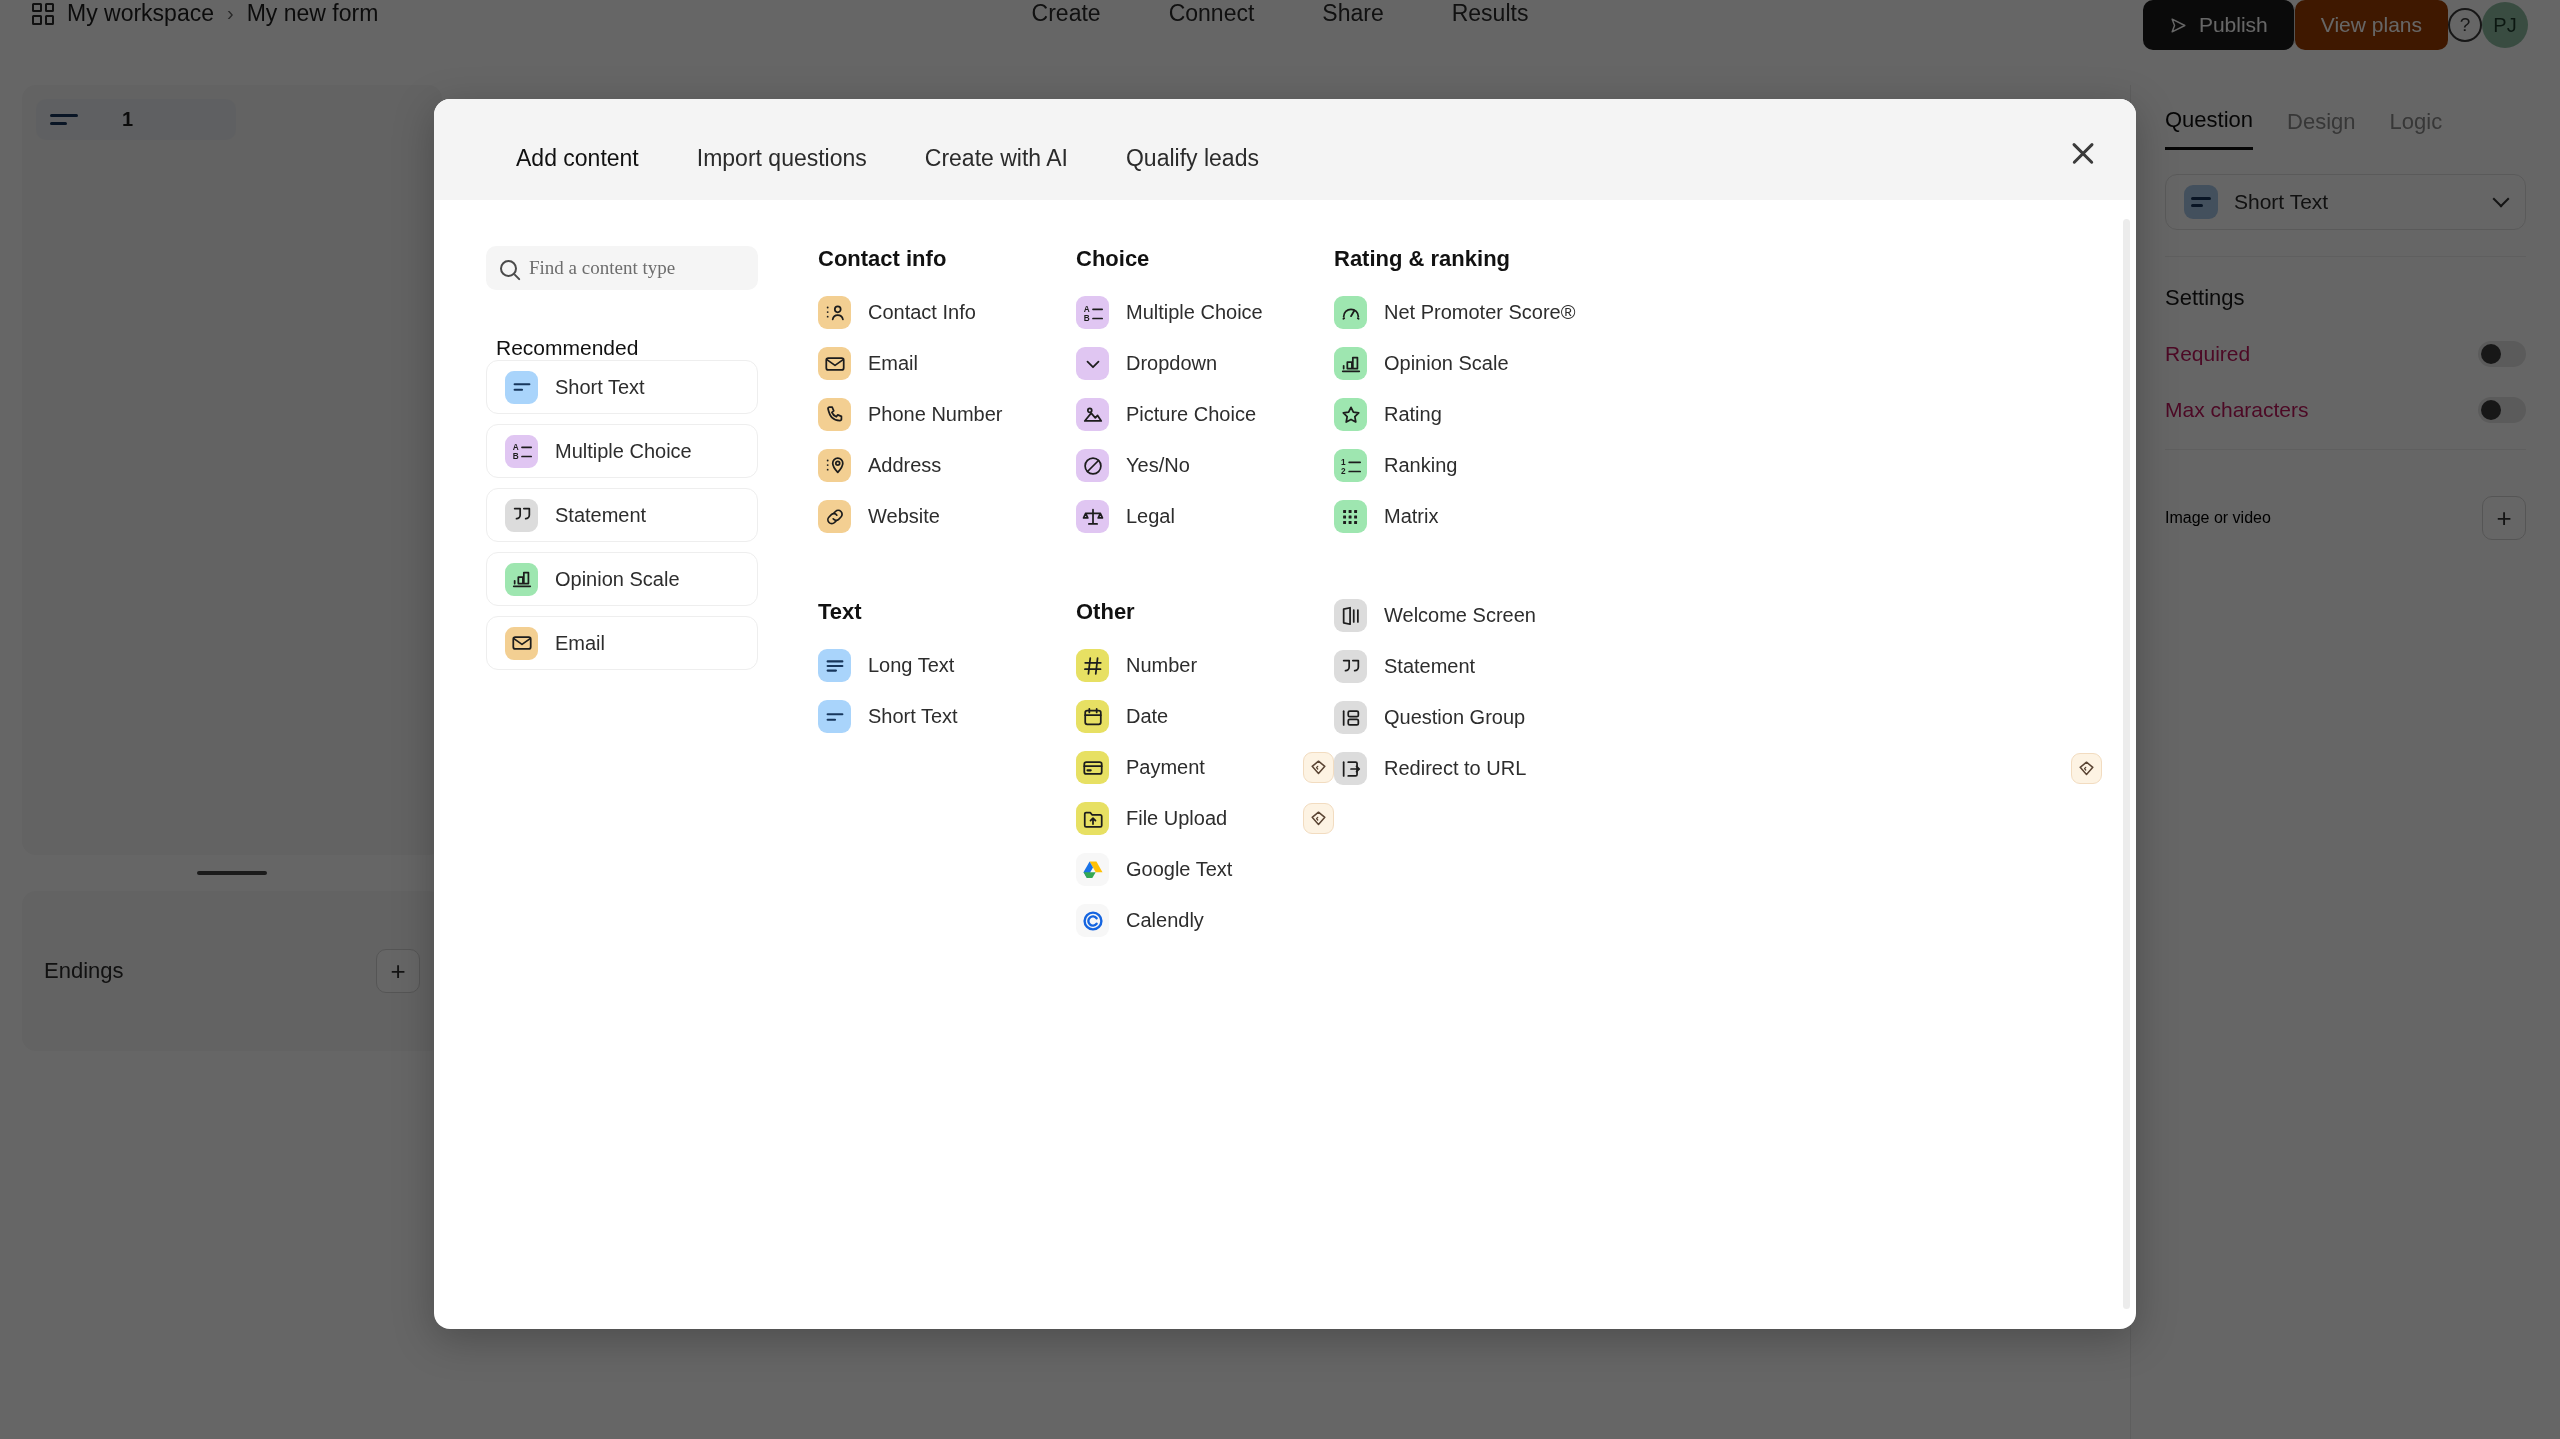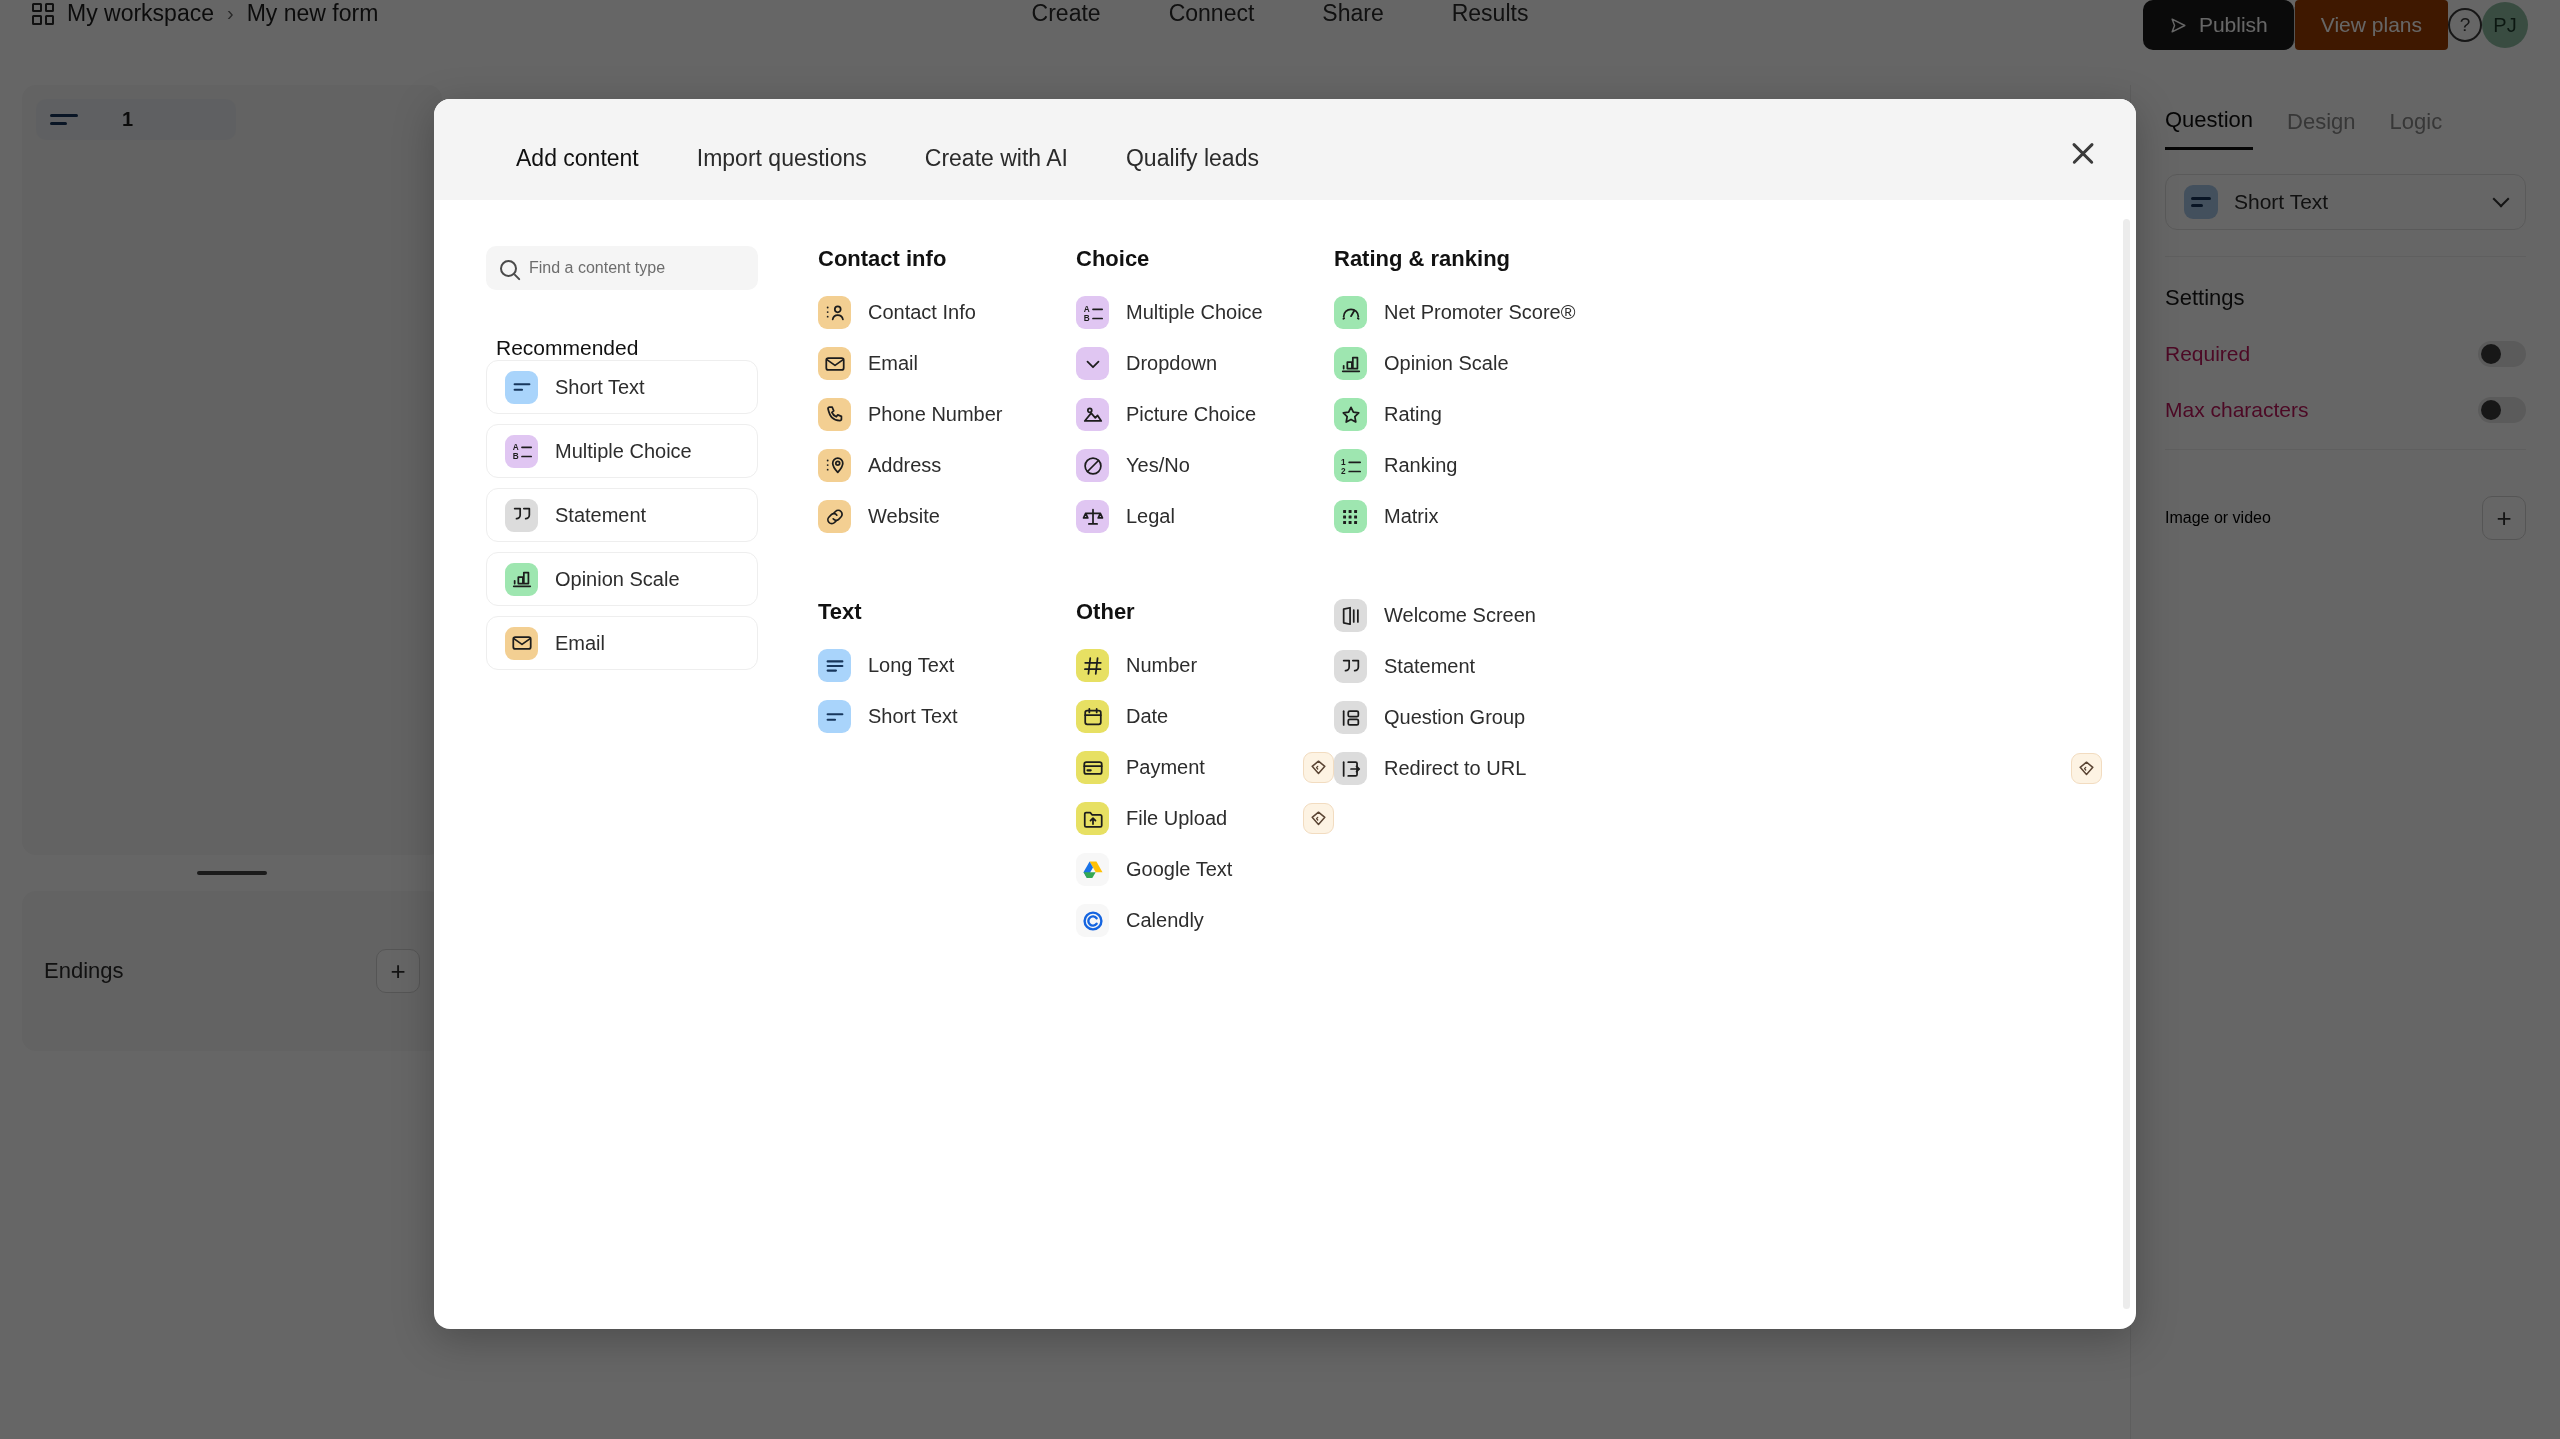--- a/index.html
+++ b/index.html
@@ -32,21 +32,21 @@
 
   .topright { margin-left: auto; display: flex; align-items: center; }
   .btn-publish {
     background: #1b1b1b; color: #fff; border: none; border-radius: 10px;
     height: 50px; padding: 0 26px; font-size: 21px;
     display: flex; align-items: center; gap: 11px; cursor: pointer;
     font-family: "Liberation Sans", sans-serif;
   }
   .vdiv { width: 1px; height: 36px; background: #d8d8d8; }
   .btn-plans {
-    background: #9e3d00; color: #fff; border: none; border-radius: 4px;
+    background: #9e3d00; color: #fff; border: none; border-radius: 10px;
     height: 50px; padding: 0 26px; font-size: 21px; cursor: pointer;
     font-family: "Liberation Sans", sans-serif;
   }
   .help-ico { width: 34px; height: 34px; border-radius: 50%; border: 2px solid #3a3a3a;
     display:flex; align-items:center; justify-content:center; font-size:19px; color:#3a3a3a; cursor: pointer;}
   .avatar { width: 46px; height: 46px; border-radius: 50%; background: #8fbfa4;
     color: #1f3b2c; font-size: 20px; display:flex; align-items:center; justify-content:center;
     cursor: pointer; }
 
   
@@ -114,21 +114,21 @@
   .close-x::after  { transform: rotate(-45deg); }
 
   .modal-body { display:flex; padding: 46px 0 0 52px; height: calc(100% - 101px); }
 
   
   .col-left { width: 272px; flex: 0 0 272px; }
   .search {
     height:44px; background:#f5f5f5; border-radius:10px; display:flex;
     align-items:center; gap:12px; padding: 0 14px; cursor:text;
   }
-  .search .ph { font-size:16px; color:#6d6d6d; }
+  .search .ph { font-size:19px; color:#6d6d6d;font-family:Liberation Serif, serif; }
   .mag { width:17px; height:17px; border:2.2px solid #4a4a4a; border-radius:50%; position:relative; flex:0 0 auto;}
   .mag::after { content:""; position:absolute; right:-6px; bottom:-4px; width:8px; height:2.2px;
       background:#4a4a4a; transform: rotate(45deg); border-radius:2px; }
   .rec-title { font-size:21px; font-weight:normal; color:#111; margin: 46px 0 0 10px; }
   .rec-item { height:54px; border:1px solid #eeeeee; border-radius:12px; background:#fff;
       display:flex; align-items:center; gap:17px; padding: 0 18px; margin-bottom:10px; cursor:pointer; }
   .rec-item .lbl { font-size:20px; color:#2d2d2d; }
 
   
   .tile { width:33px; height:33px; border-radius:9px; flex:0 0 auto;

